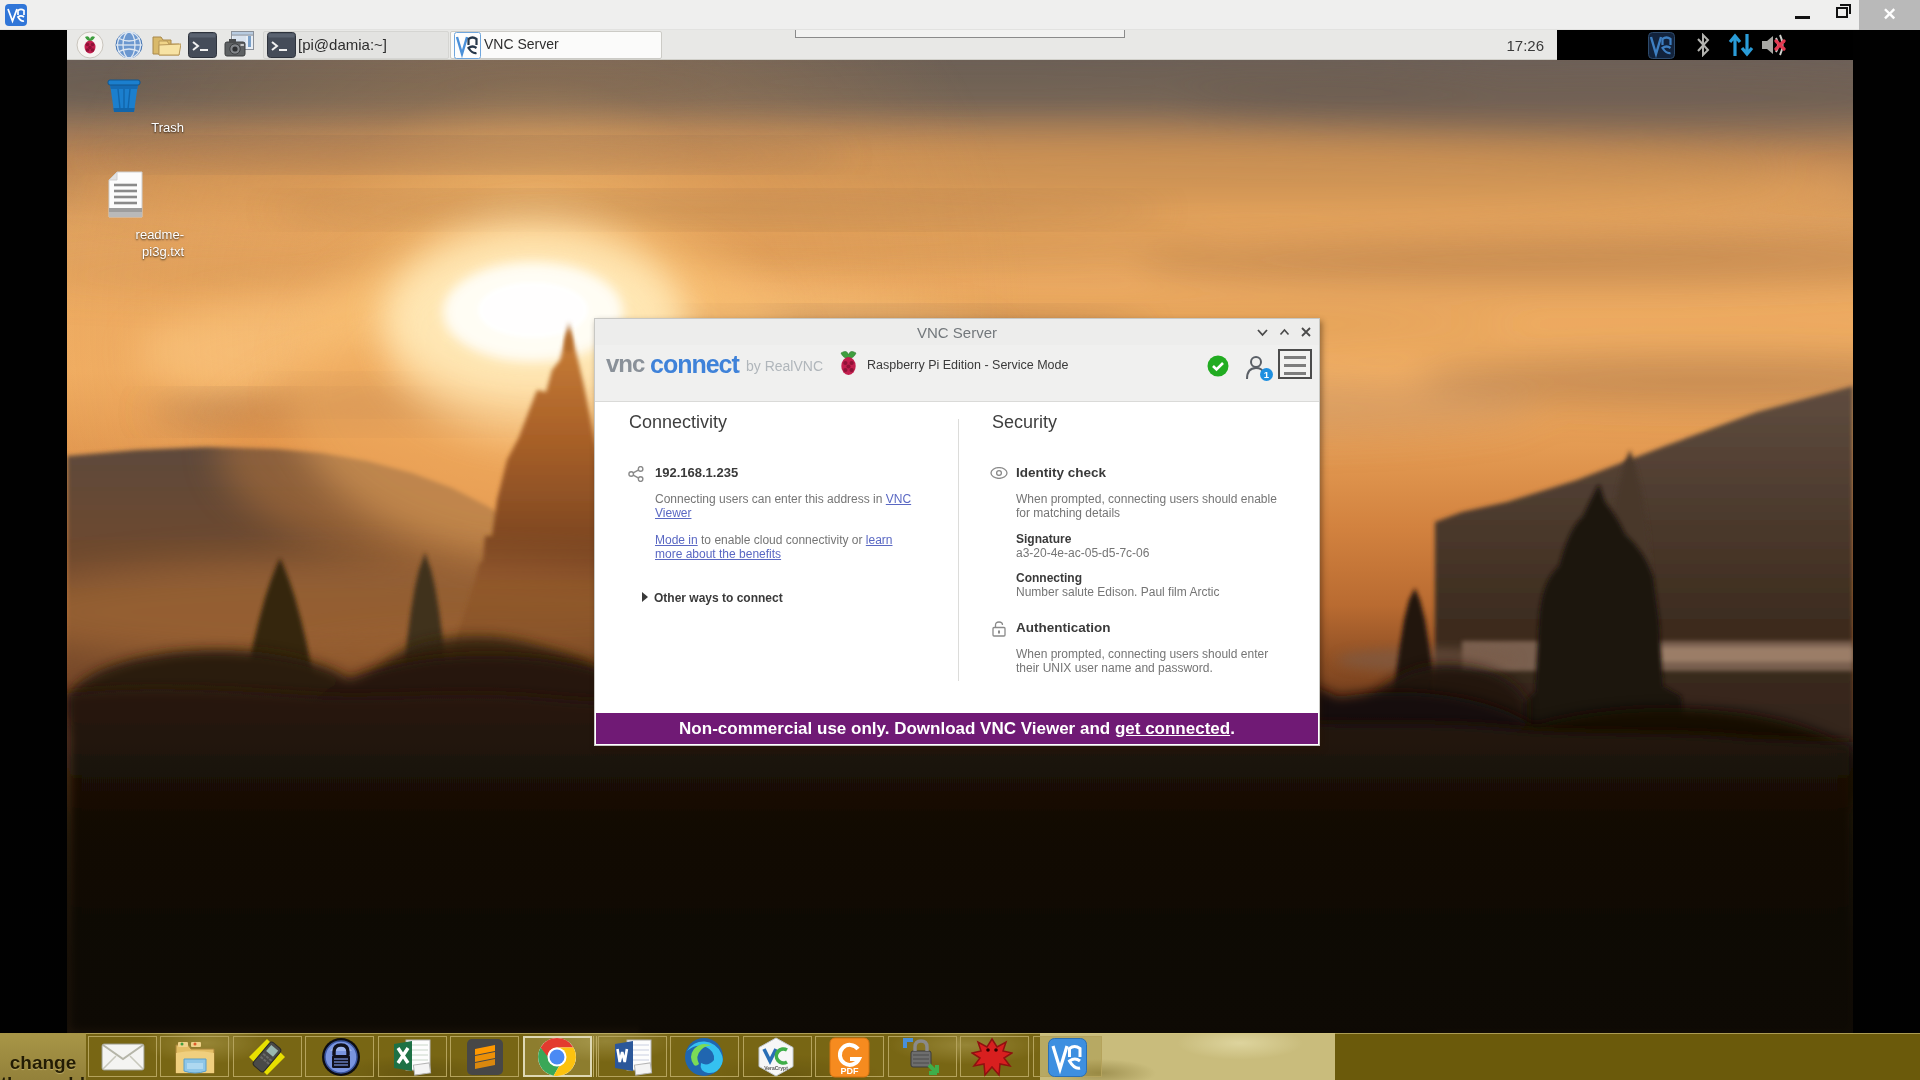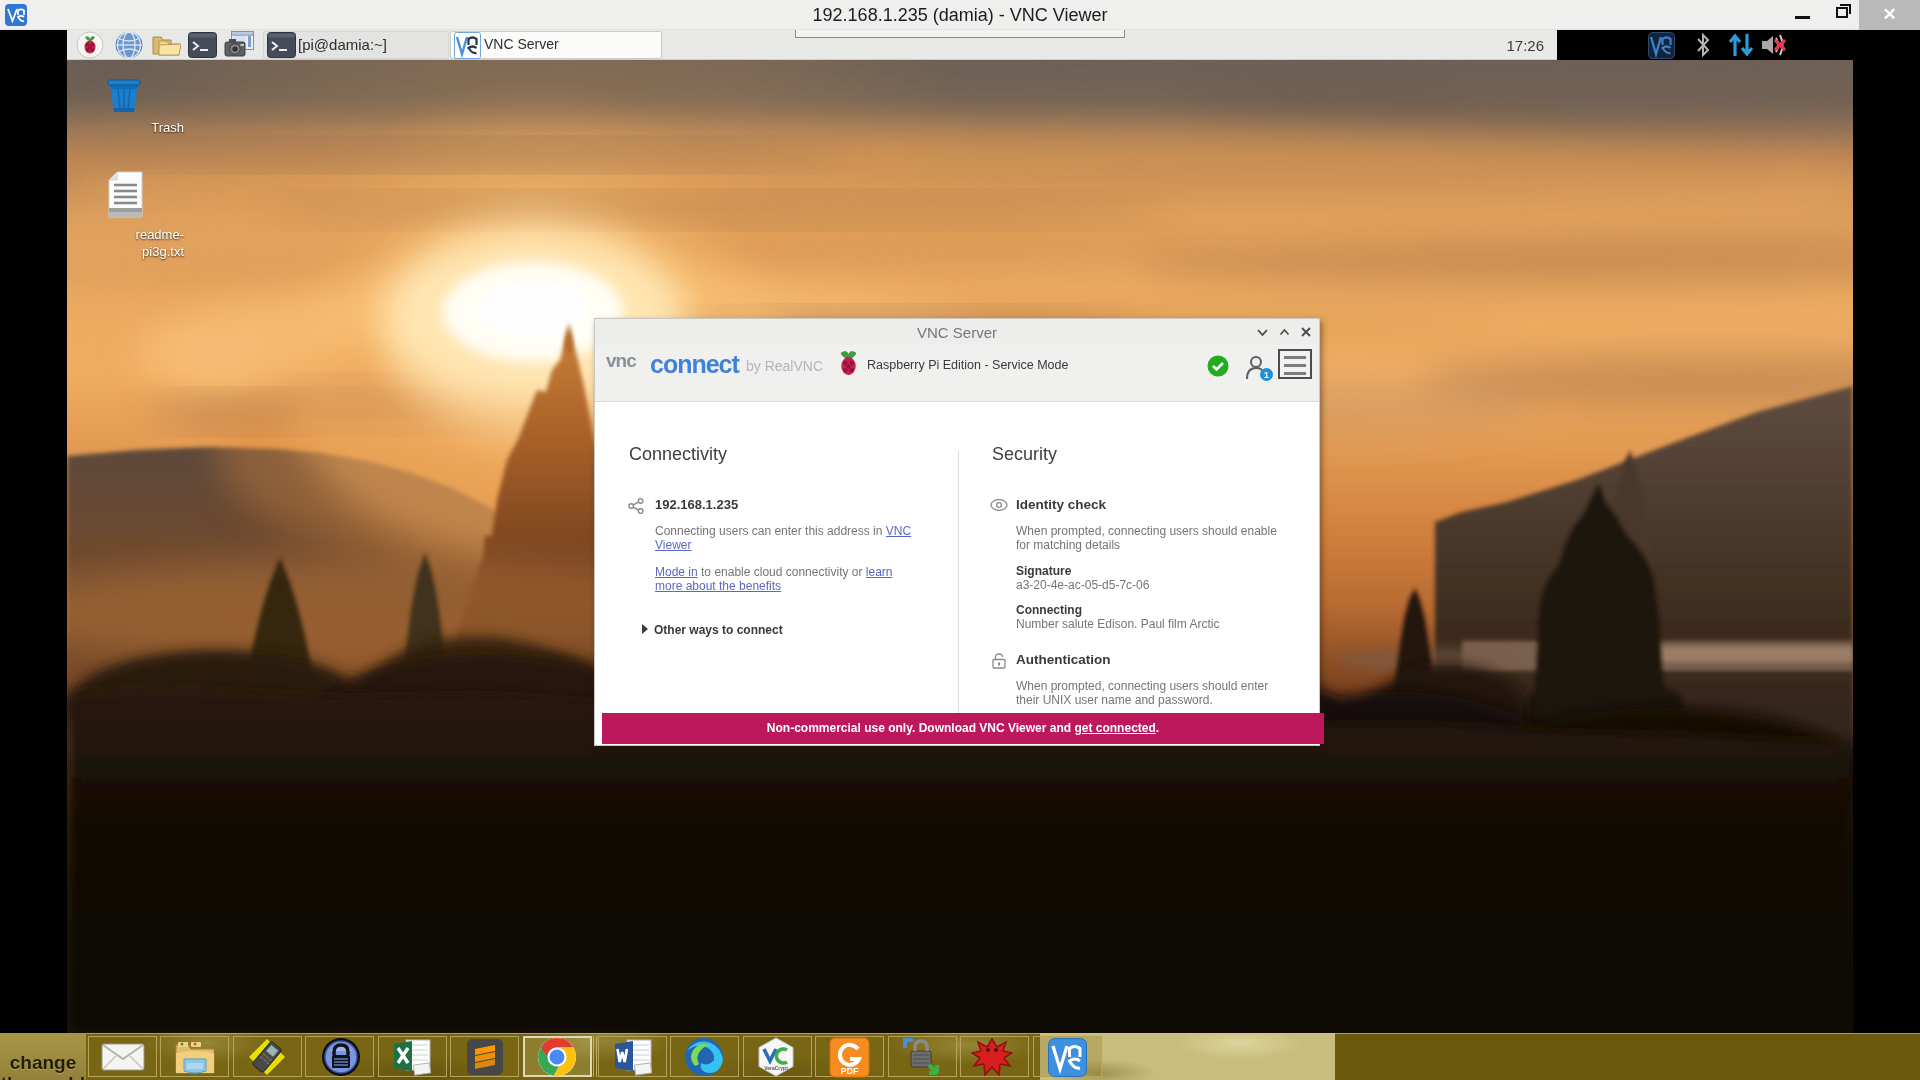--- a/index.html
+++ b/index.html
@@ -47,45 +47,44 @@
   .dlabel { position:absolute; color:#fff; font-size:13px; line-height:17px; text-align:right;
     text-shadow:0 1px 2px rgba(0,0,0,.8); width:120px; }
 
   
   #dlg { left:527px; top:288px; width:726px; height:428px; background:#fff;
     border:1px solid #c8c8c4; box-shadow:2px 3px 6px rgba(40,20,5,.45); }
   #dlg-title { position:absolute; left:0; top:0; width:724px; height:26px; background:#ededec;
     text-align:center; font-size:15px; color:#73787c; line-height:27px; }
   #dlg-head { position:absolute; left:0; top:26px; width:724px; height:57px; background:#f0f0ef;
     border-bottom:1px solid #dadad8; }
-  #dlg-body { position:absolute; left:0; top:83px; width:724px; height:293px; background:#fff;margin-top:32px; }
+  #dlg-body { position:absolute; left:0; top:83px; width:724px; height:293px; background:#fff; }
   #vdiv { position:absolute; left:363px; top:17px; width:1px; height:262px; background:#dcdcda; }
   h2.sect { font-size:18px; color:#3f3f3f; font-weight:normal; }
   .itemtitle { font-size:13.5px; font-weight:bold; color:#3a3a3a; }
   .gray { font-size:12px; color:#757575; line-height:14px; }
   .minih { font-size:12px; font-weight:bold; color:#3a3a3a; }
   a.lnk { color:#5a68c3; text-decoration:underline; }
-  #bluebar { position:absolute; left:7px; top:394px; width:722px; height:31px; background:#be185d;
-    color:#fff; font-size:12px; font-weight:bold; text-align:center; line-height:31px; }
+  #bluebar { position:absolute; left:1px; top:394px; width:722px; height:31px; background:#701a75;
+    color:#fff; font-size:17px; font-weight:bold; text-align:center; line-height:31px; }
 
   
   #hostbar { left:0; top:1033px; width:1920px; height:47px; background:#756313; }
   .hbox { position:absolute; top:3px; width:69px; height:41px; border:1px solid #b5a35c;
     background:rgba(130,112,25,.25); }
   #changeworld { position:absolute; left:0; top:0; width:86px; height:47px;
     background:linear-gradient(180deg,#a89647 0%,#93813a 100%);
     color:#231c04; font-weight:bold; font-size:19px; text-align:center; line-height:21px;
     padding-top:19px; text-shadow:0 1px 1px rgba(255,240,180,.35); }
 </style>
 </head>
 <body>
 <div id="stage">
 
   <div id="titlebar" class="abs"></div>
-  <div id="tb-title" class="abs">192.168.1.235 (damia) - VNC Viewer</div>
   <div id="tb-icon" class="abs"></div>
   <svg class="abs" style="left:5px;top:4px" width="22" height="22" viewBox="0 0 22 22">
     <path d="M3,5 L7.5,17 L12,5" stroke="#fff" stroke-width="1.8" fill="none"></path>
     <path d="M13,11 l0,-4.5 q3,-2.2 6,0 l0,4.5" stroke="#fff" stroke-width="1.7" fill="none"></path>
     <path d="M19,13 q-3,-2.2 -6,0 q3,4.8 6,4" stroke="#fff" stroke-width="1.7" fill="none"></path>
   </svg>
   <div id="tb-min" class="abs"></div>
   <div id="tb-max" class="abs"></div>
   <div id="tb-max2" class="abs"></div>
   <div id="tb-close" class="abs">✕</div>
@@ -339,21 +338,21 @@
       <svg class="abs" style="left:661px;top:7px" width="13" height="13" viewBox="0 0 13 13">
           <path d="M2,4 L6.5,9 L11,4" stroke="#4a4a4a" stroke-width="1.8" fill="none"></path>
         </svg>
       <svg class="abs" style="left:684px;top:8px" width="11" height="11" viewBox="0 0 11 11">
           <path d="M1.5,7.5 L5.5,3 L9.5,7.5" stroke="#4a4a4a" stroke-width="1.6" fill="none"></path>
         </svg>
       <svg class="abs" style="left:705px;top:7px" width="12" height="12" viewBox="0 0 12 12">
           <path d="M2,2 L10,10 M10,2 L2,10" stroke="#4a4a4a" stroke-width="1.8" fill="none"></path>
         </svg>
       <div id="dlg-head"></div>
-      <div class="abs" style="left:11px;top:31px;font-size:19px;font-weight:bold;letter-spacing:-1px;color:#8a9199">vnc</div>
+      <div class="abs" style="left:11px;top:31px;font-size:24px;font-weight:bold;letter-spacing:-1px;color:#8a9199">vnc</div>
       <div class="abs" style="left:55px;top:31px;font-size:25px;font-weight:bold;letter-spacing:-1px;color:#3f82d9">connect</div>
       <div class="abs" style="left:151px;top:39px;font-size:14px;color:#b0b6bb">by RealVNC</div>
       <svg class="abs" style="left:241px;top:32px" width="25" height="26" viewBox="0 0 25 26">
         <path d="M5,2 Q11,-2 12.5,4 Q14,-2 20,2 Q17.5,8 12.5,7 Q7.5,8 5,2" fill="#3f9e3f" stroke="#2e7a2e" stroke-width=".6"></path>
         <ellipse cx="12.5" cy="15" rx="7.2" ry="9" fill="#c21f4e"></ellipse>
         <circle cx="9.4" cy="12" r="2.1" fill="#8f1237"></circle>
         <circle cx="15.6" cy="12" r="2.1" fill="#8f1237"></circle>
         <circle cx="12.5" cy="15.5" r="2.1" fill="#8f1237"></circle>
         <circle cx="9.4" cy="19" r="2.1" fill="#8f1237"></circle>
         <circle cx="15.6" cy="19" r="2.1" fill="#8f1237"></circle>

